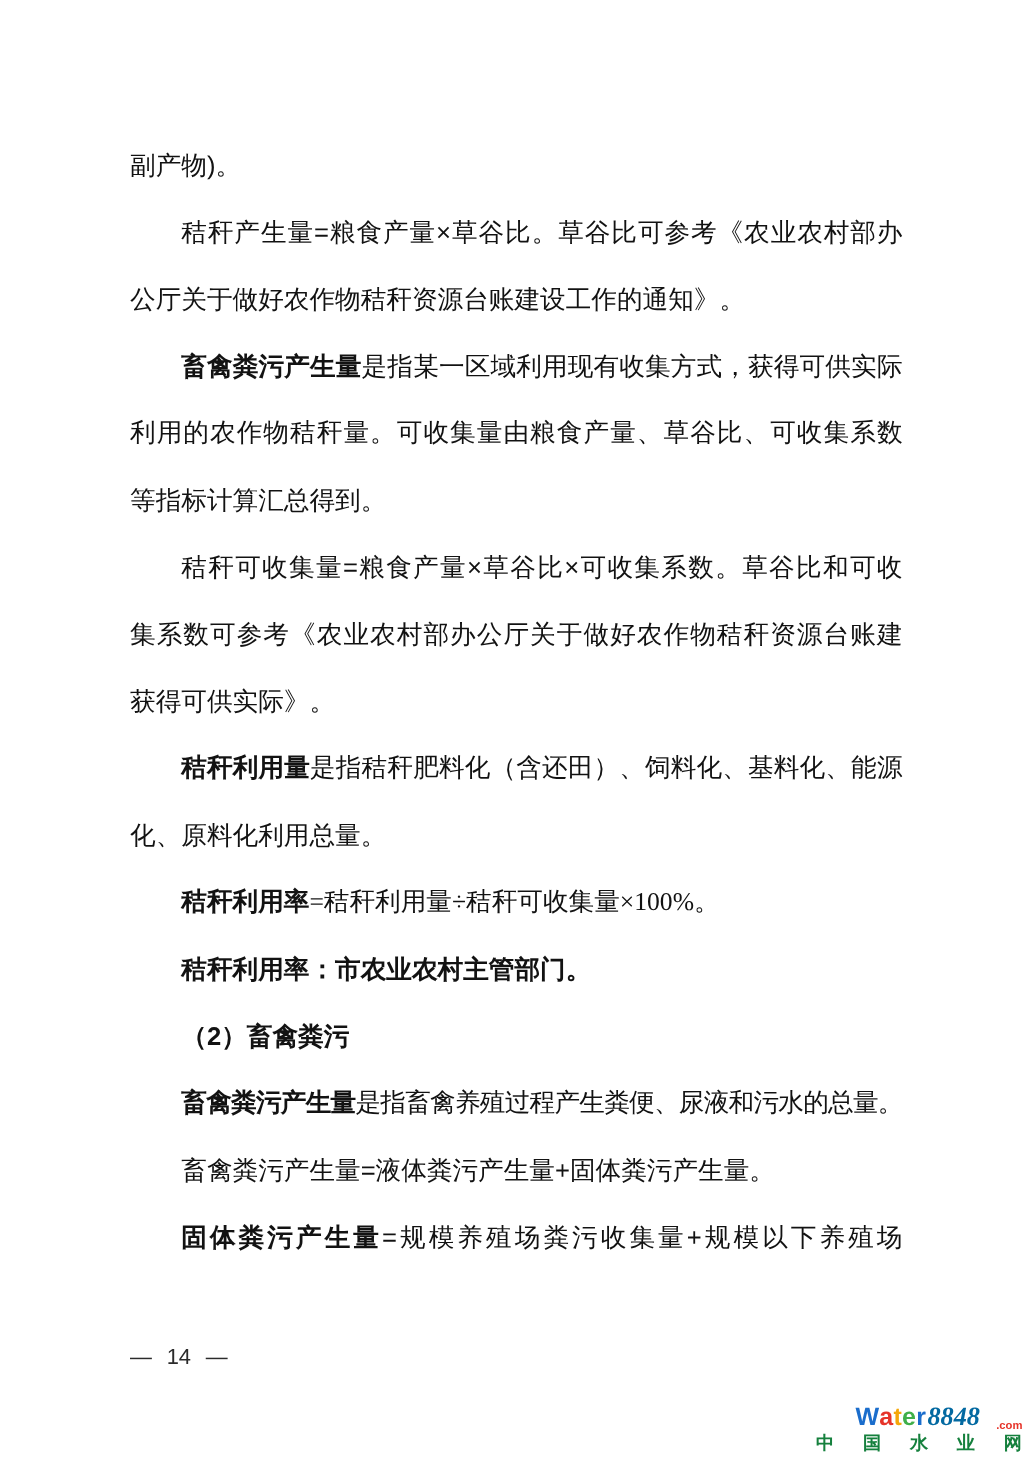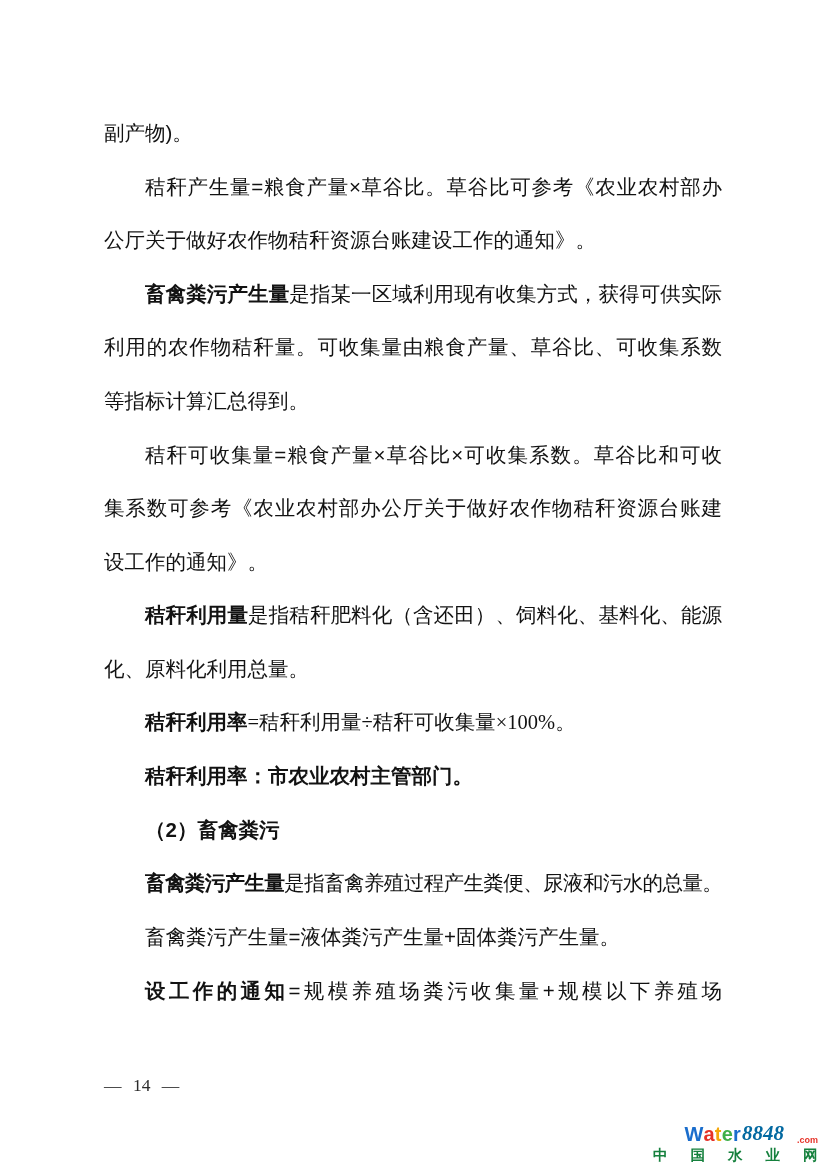--- a/index.html
+++ b/index.html
@@ -12,21 +12,21 @@
     position:absolute;left:104px;top:106px;width:618px;
     font-size:20.5px;line-height:53.6px;color:#121212;
   }
   .line{height:53.6px;overflow:hidden;white-space:normal;}
   .just{text-align:justify;text-align-last:justify;}
   .tight{letter-spacing:-0.8px;}
   .run{font-weight:400;}
   .b{font-weight:700;}
   .footer{
     position:absolute;left:104px;top:1072px;height:26px;line-height:26px;
-    font-family:Liberation Serif, serif;font-size:17.5px;color:#2b2b2b;
+    font-family:Liberation Sans, sans-serif;font-size:17.5px;color:#2b2b2b;
     word-spacing:7px;
   }
   .watermark{position:absolute;right:8px;bottom:7px;line-height:1;}
   .wm-row1{display:flex;align-items:flex-end;justify-content:flex-end;}
   .wm-brand{font-weight:700;font-size:20px;letter-spacing:0.2px;}
   .wm-brand span{display:inline-block;}
   .wm-num{font-family:"Liberation Serif",serif;font-style:italic;font-weight:700;font-size:21px;margin-left:1px;}
   .wm-com{font-size:9px;font-weight:700;margin-left:13px;position:relative;top:1px;}
   .wm-row2{font-size:14.5px;font-weight:700;letter-spacing:9.5px;margin-top:4px;margin-right:-9px;white-space:nowrap;text-align:right;}
 </style>
@@ -37,29 +37,29 @@
 
   <div class="content" style="color: rgb(18, 18, 18);">
       <div class="line"><span class="run">副产物)。</span></div>
       <div class="line just" style="padding-left: 2em;"><span class="run">秸秆产生量=粮食产量×草谷比。草谷比可参考《农业农村部办</span></div>
       <div class="line"><span class="run">公厅关于做好农作物秸秆资源台账建设工作的通知》。</span></div>
       <div class="line just" style="padding-left: 2em;"><span class="run b">畜禽粪污产生量</span><span class="run">是指某一区域利用现有收集方式，获得可供实际</span></div>
       <div class="line just"><span class="run">利用的农作物秸秆量。可收集量由粮食产量、草谷比、可收集系数</span></div>
       <div class="line"><span class="run">等指标计算汇总得到。</span></div>
       <div class="line just" style="padding-left: 2em;"><span class="run">秸秆可收集量=粮食产量×草谷比×可收集系数。草谷比和可收</span></div>
       <div class="line just"><span class="run">集系数可参考《农业农村部办公厅关于做好农作物秸秆资源台账建</span></div>
-      <div class="line"><span class="run">设工作的通知》。</span></div>
+      <div class="line"><span class="run">获得可供实际》。</span></div>
       <div class="line just" style="padding-left: 2em;"><span class="run b">秸秆利用量</span><span class="run">是指秸秆肥料化（含还田）、饲料化、基料化、能源</span></div>
       <div class="line"><span class="run">化、原料化利用总量。</span></div>
       <div class="line" style="padding-left: 2em; font-family: Liberation Serif, serif;"><span class="run b">秸秆利用率</span><span class="run">=秸秆利用量÷秸秆可收集量×100%。</span></div>
       <div class="line" style="padding-left: 2em;"><span class="run b">秸秆利用率：市农业农村主管部门。</span></div>
       <div class="line" style="padding-left: 2em;"><span class="run b">（2）畜禽粪污</span></div>
       <div class="line just tight" style="padding-left: 2em;"><span class="run b">畜禽粪污产生量</span><span class="run">是指畜禽养殖过程产生粪便、尿液和污水的总量。</span></div>
       <div class="line" style="padding-left: 2em;"><span class="run">畜禽粪污产生量=液体粪污产生量+固体粪污产生量。</span></div>
-      <div class="line just" style="padding-left: 2em;"><span class="run b">设工作的通知</span><span class="run">=规模养殖场粪污收集量+规模以下养殖场</span></div>
+      <div class="line just" style="padding-left: 2em;"><span class="run b">固体粪污产生量</span><span class="run">=规模养殖场粪污收集量+规模以下养殖场</span></div>
     </div>
 
   <div class="footer">
     <span>— 14 —</span>
   </div>
 
   <div class="watermark">
     <div class="wm-row1">
       <span class="wm-brand"><span style="color: rgb(26, 109, 204);">W</span><span style="color: rgb(230, 51, 41);">a</span><span style="color: rgb(245, 167, 10);">t</span><span style="color: rgb(63, 175, 73);">e</span><span style="color: rgb(26, 109, 204);">r</span></span>
       <span class="wm-num" style="color: #0369a1;">8848</span>

